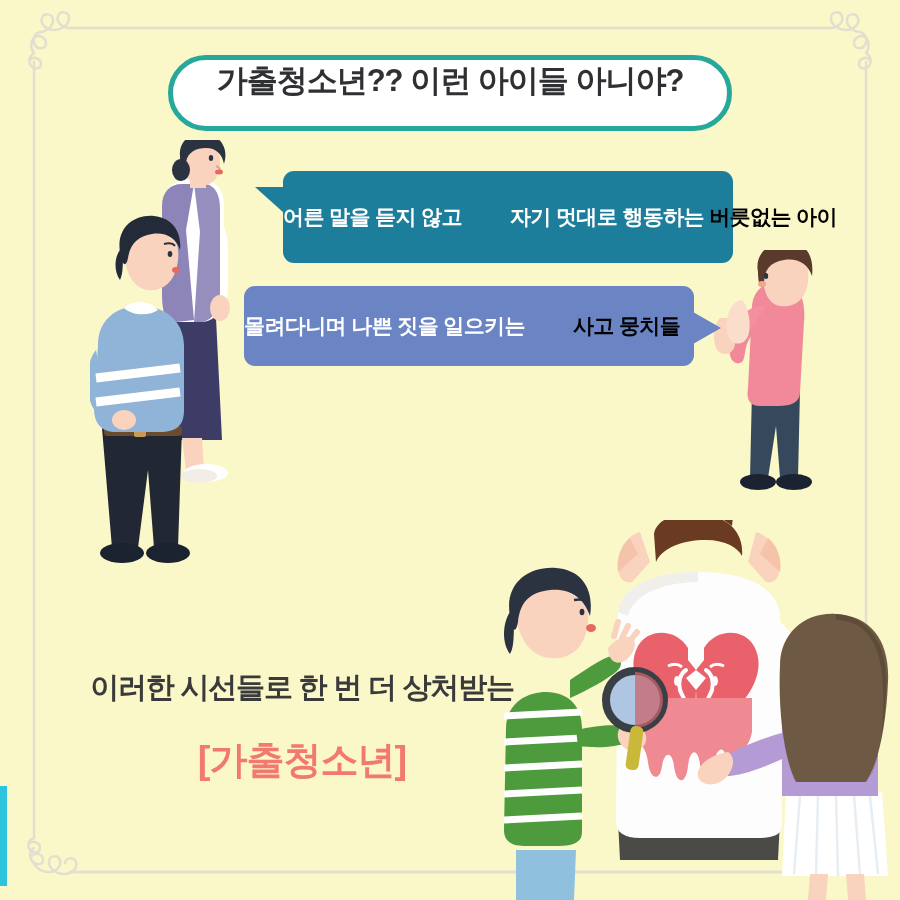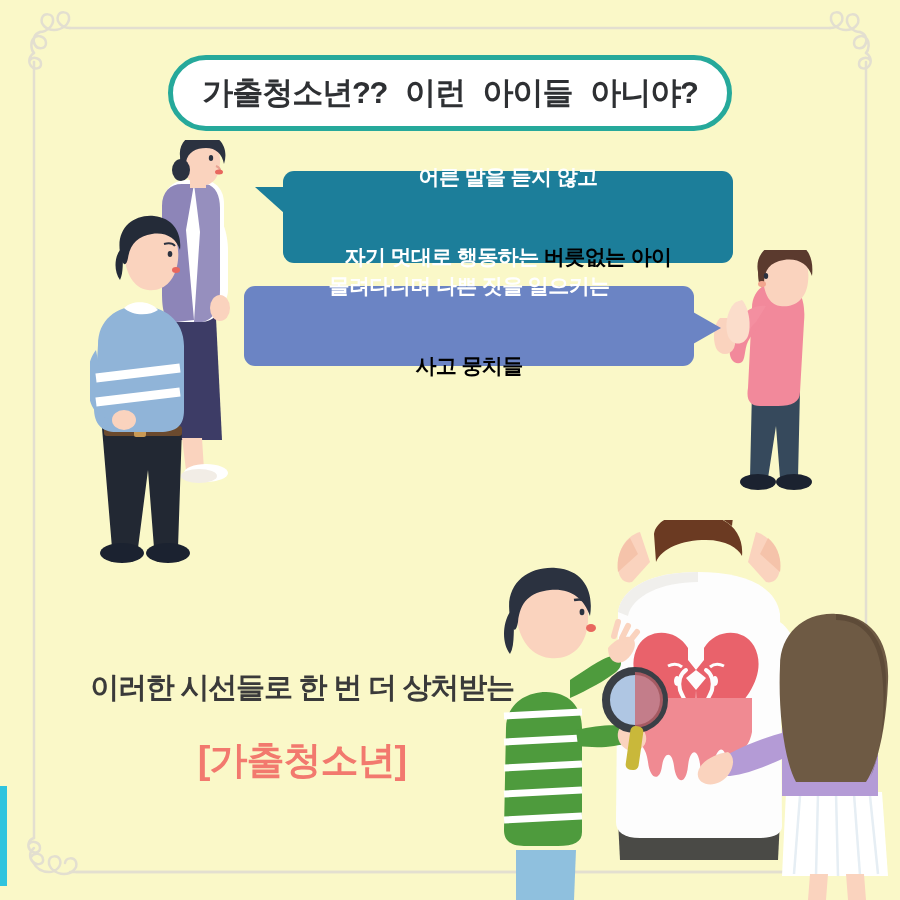--- a/index.html
+++ b/index.html
@@ -20,34 +20,33 @@
     position:absolute;left:0;top:786px;width:7px;height:100px;
     background:#2FC4DE;
   }
 
   
   .title-pill{
     position:absolute;left:168px;top:55px;width:564px;height:76px;
     background:#FFFFFF;
     border:5px solid #26A99B;
     border-radius:40px;
-    display:flex;align-items:center;justify-content:center;
+    display:flex;justify-content:center;
     box-sizing:border-box;
-    font-family:Liberation Mono, monospace;
   }
   .title-text{
     font-size:31px;font-weight:bold;color:#2E3033;letter-spacing:-1px;
     white-space:nowrap;
   }
 
   
   .bubble{
     position:absolute;
     border-radius:11px;
-    display:flex;flex-direction:column;align-items:center;justify-content:center;
+    display:flex;flex-direction:row;align-items:center;justify-content:flex-start;
     box-sizing:border-box;
     color:#FFFFFF;
     text-align:center;
     gap:48px;
   }
   .bubble .line{
     font-size:21px;font-weight:bold;line-height:32px;letter-spacing:-0.6px;
     white-space:nowrap;
   }
   .hl{color:#000000;}

